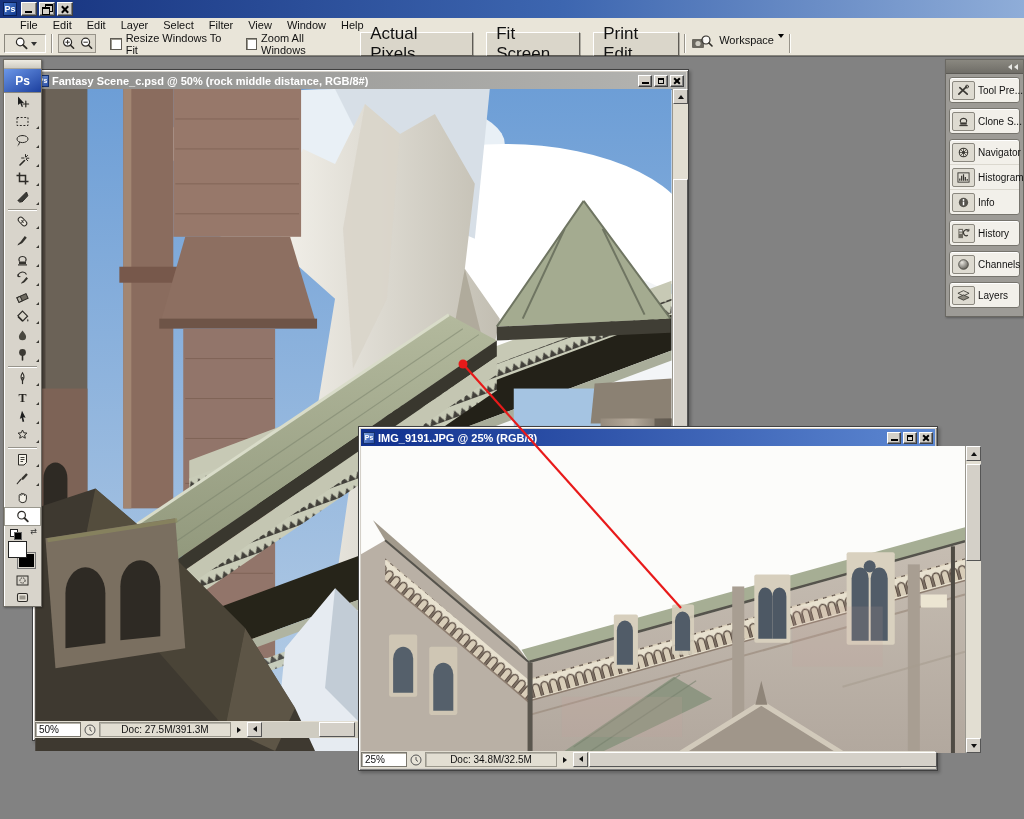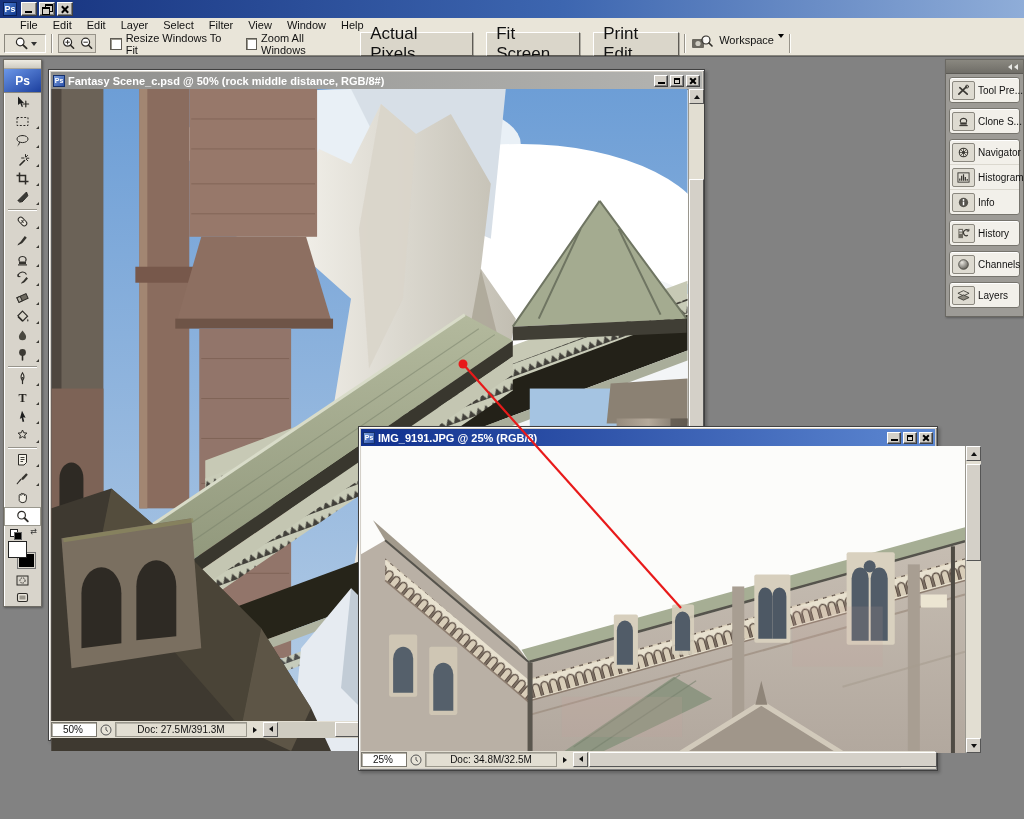--- a/index.html
+++ b/index.html
@@ -71,21 +71,21 @@
   .dgroup{margin:3px 3px 5px;background:#f2f0ea;border:1px solid #76746d;border-radius:3px;box-shadow:inset 0 1px 0 #fff;}
   .drow{height:24px;display:flex;align-items:center;gap:3px;padding:0 2px;border-bottom:1px solid #dbd8cf;}
   .drow:last-child{border-bottom:none;}
   .dicon{width:21px;height:17px;background:#dedbd1;border:1px solid #8b887f;border-radius:2px;
     display:flex;align-items:center;justify-content:center;flex:none;}
   .dicon svg{width:15px;height:13px;display:block;}
   .dlabel{font-size:10px;color:#111;white-space:nowrap;}
   
   .docwin{position:absolute;background:#d4d0c8;border:1px solid #404040;
     box-shadow:inset 1px 1px 0 #fff, inset -1px -1px 0 #808080, 2px 2px 3px rgba(0,0,0,.25);box-sizing:border-box;}
-  .win1{left:48px;top:12px;width:657px;height:672px;z-index:10;}
+  .win1{left:32px;top:12px;width:657px;height:672px;z-index:10;}
   .win2{left:358px;top:369px;width:580px;height:345px;z-index:20;}
   .dtitle{position:absolute;left:2px;right:2px;top:2px;height:17px;display:flex;align-items:center;gap:3px;
     padding:0 2px;font-size:11px;font-weight:bold;color:#fff;}
   .win1 .dtitle{background:linear-gradient(90deg,#8f8f8d,#b4b4b1);}
   .win2 .dtitle{background:linear-gradient(90deg,#10308e,#5d88d2);}
   .dtext{flex:1;white-space:nowrap;overflow:hidden;}
   .doc-ico{width:12px;height:12px;background:linear-gradient(135deg,#7ea2e0,#2a4fa8);border:1px solid #15306b;
     color:#fff;font-size:7px;font-weight:bold;display:flex;align-items:center;justify-content:center;box-sizing:border-box;}
   .dctl .wbtn{width:14px;height:12px;}
   .dctl .g-close::before,.dctl .g-close::after{left:5px;top:1px;height:8px;}
@@ -98,21 +98,21 @@
   .sb-btn{position:absolute;width:15px;height:15px;background:#d4d0c8;border:1px solid;border-color:#fff #555 #555 #fff;
     display:flex;align-items:center;justify-content:center;box-sizing:border-box;}
   .tri-up{width:0;height:0;border-left:3px solid transparent;border-right:3px solid transparent;border-bottom:4px solid #111;}
   .tri-dn{width:0;height:0;border-left:3px solid transparent;border-right:3px solid transparent;border-top:4px solid #111;}
   .tri-lf{width:0;height:0;border-top:3px solid transparent;border-bottom:3px solid transparent;border-right:4px solid #111;}
   .tri-rt{width:0;height:0;border-top:3px solid transparent;border-bottom:3px solid transparent;border-left:4px solid #111;}
   .sb-thumb{position:absolute;left:0;width:15px;background:#d4d0c8;border:1px solid;border-color:#fff #555 #555 #fff;box-sizing:border-box;}
   .dstatus{position:absolute;left:2px;right:2px;bottom:2px;height:17px;background:#e2ded2;
     display:flex;align-items:center;font-size:10px;color:#111;gap:2px;}
   .zoombox{width:46px;height:15px;background:#fff;border:1px solid #7a776e;box-shadow:inset 1px 1px 0 #b5b2a8;
-    display:flex;align-items:center;padding-left:11px;box-sizing:border-box;flex:none;}
+    display:flex;align-items:center;padding-left:3px;box-sizing:border-box;flex:none;}
   .stat-ico{width:14px;height:14px;flex:none;display:flex;align-items:center;justify-content:center;}
   .docfield{width:132px;height:15px;border:1px solid #9a978c;box-shadow:inset 1px 1px 0 #b7b4aa;
     display:flex;align-items:center;justify-content:center;flex:none;box-sizing:border-box;}
   .flyout{width:12px;height:15px;display:flex;align-items:center;justify-content:center;flex:none;}
   .hscroll{flex:1;height:16px;position:relative;background:#cfccc1;}
   .hthumb{position:absolute;top:0;height:15px;background:#d4d0c8;border:1px solid;border-color:#fff #555 #555 #fff;box-sizing:border-box;}
   .grip{width:15px;height:15px;flex:none;background:
     repeating-linear-gradient(135deg,#e2ded2 0 3px,#97948a 3px 4px,#fff 4px 5px);}
   
   .annot{position:absolute;inset:0;pointer-events:none;z-index:50;}

